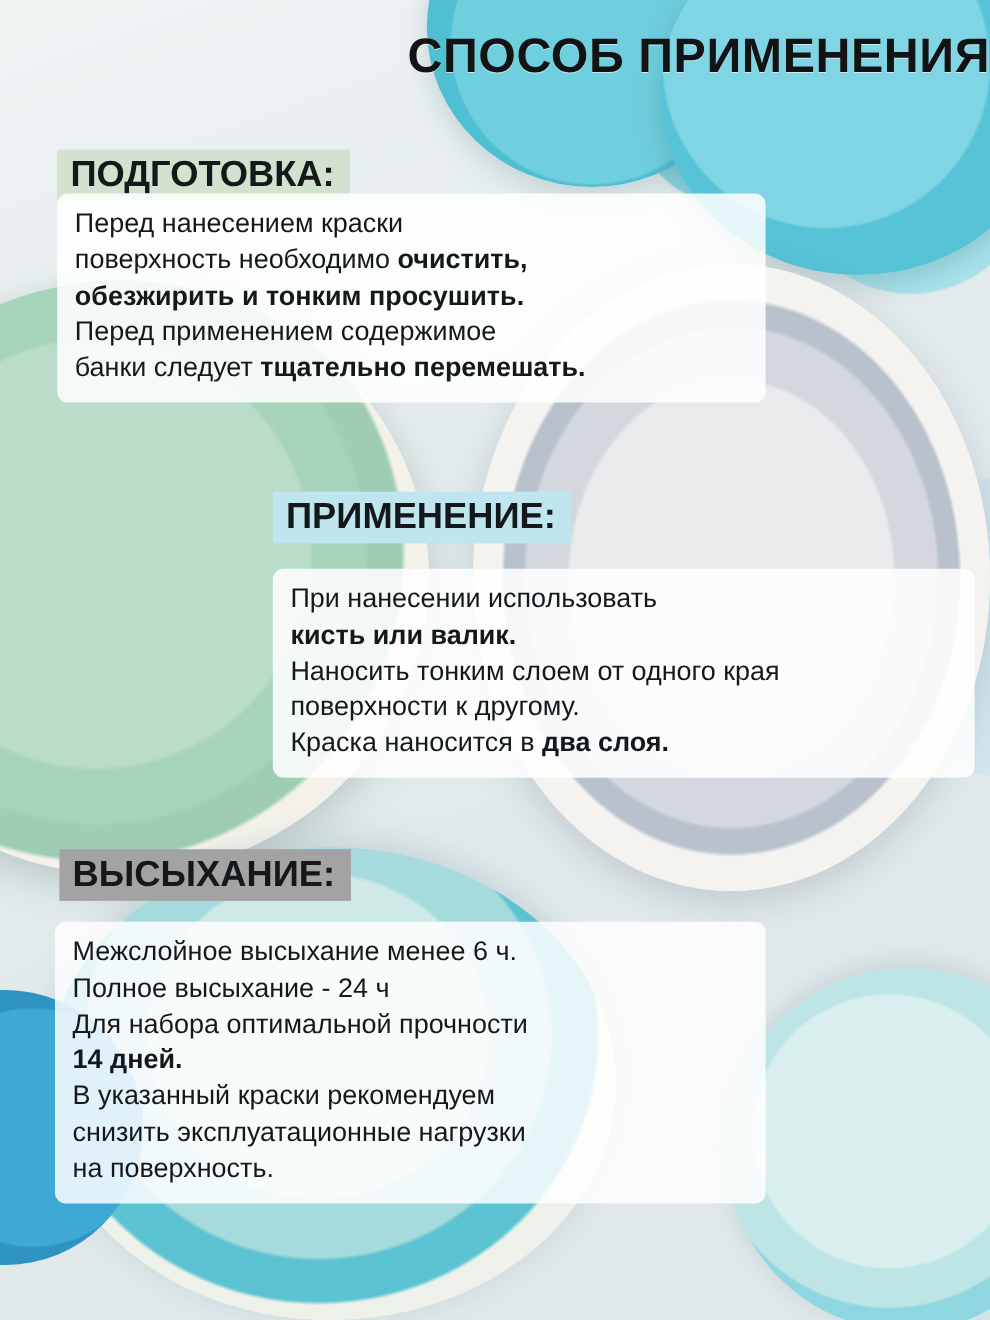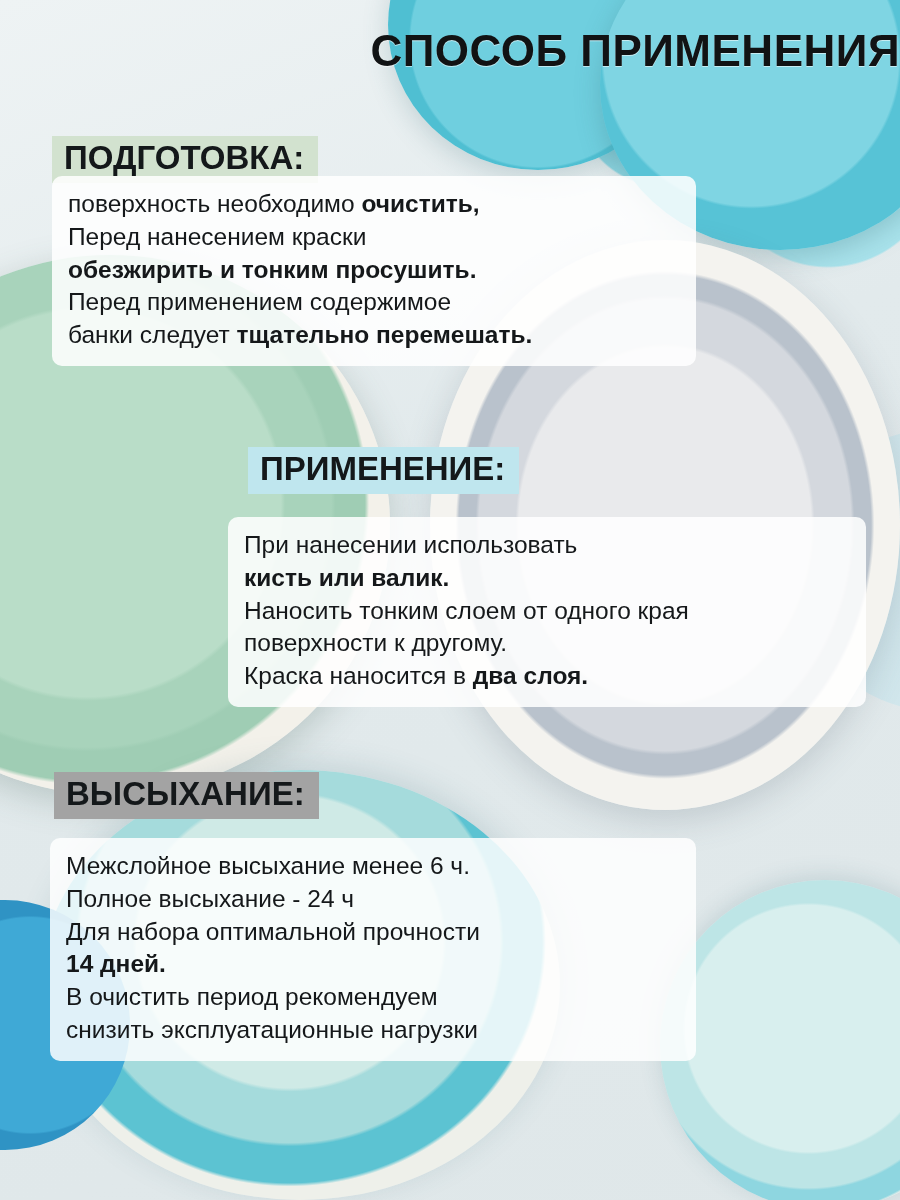--- a/index.html
+++ b/index.html
@@ -116,21 +116,21 @@
   }
   .body-card p { margin: 0; }
   .body-card b { font-weight: bold; }
 
   
   #heading-prep { left: 52px; top: 108px; background: #d2e2cf; margin-top: 28px; }
   #card-prep { left: 52px; top: 176px; width: 608px; }
 
   
   #heading-apply { left: 248px; top: 447px; background: #bfe6ee; text-align: center; }
-  #card-apply { left: 228px; top: 517px; width: 602px; }
+  #card-apply { left: 248px; top: 517px; width: 602px; }
 
   
   #heading-dry { left: 54px; top: 772px; background: #a3a3a3; }
   #card-dry { left: 50px; top: 838px; width: 610px; background: rgba(255,255,255,0.84); }
 </style>
 </head>
 <body>
 
 <div class="poster">
 
@@ -144,40 +144,41 @@
     <div class="can c5"></div>
     <div class="can c6"></div>
   </div>
 
   <div class="content">
 
     <div class="main-title">СПОСОБ ПРИМЕНЕНИЯ</div>
 
     <div class="section-heading" id="heading-prep">ПОДГОТОВКА:</div>
     <div class="body-card" id="card-prep">
+        <p><span>Перед нанесением краски</span></p>
         <p><span>поверхность  необходимо  </span><b>очистить,</b></p>
-        <p><span>Перед нанесением краски</span></p>
         <p><b>обезжирить  и  тонким  просушить.</b></p>
         <p><span>Перед применением содержимое</span></p>
         <p><span>банки следует </span><b>тщательно перемешать.</b></p>
       </div>
 
     <div class="section-heading" id="heading-apply">ПРИМЕНЕНИЕ:</div>
     <div class="body-card" id="card-apply">
         <p><span>При нанесении использовать</span></p>
         <p><b>кисть или валик.</b></p>
         <p><span>Наносить тонким слоем от одного края</span></p>
         <p><span>поверхности к другому.</span></p>
         <p><span>Краска наносится в </span><b>два слоя.</b></p>
       </div>
 
     <div class="section-heading" id="heading-dry">ВЫСЫХАНИЕ:</div>
     <div class="body-card" id="card-dry">
         <p><span>Межслойное высыхание менее 6 ч.</span></p>
         <p><span>Полное высыхание - 24 ч</span></p>
         <p><span>Для набора оптимальной прочности</span></p>
         <p><b>14 дней.</b></p>
-        <p><span>В очистить период рекомендуем</span></p>
+        <p><span>В указанный краски рекомендуем</span></p>
         <p><span>снизить эксплуатационные нагрузки</span></p>
+        <p><span>на поверхность.</span></p>
       </div>
 
   </div>
 </div>
 
 </body></html>

